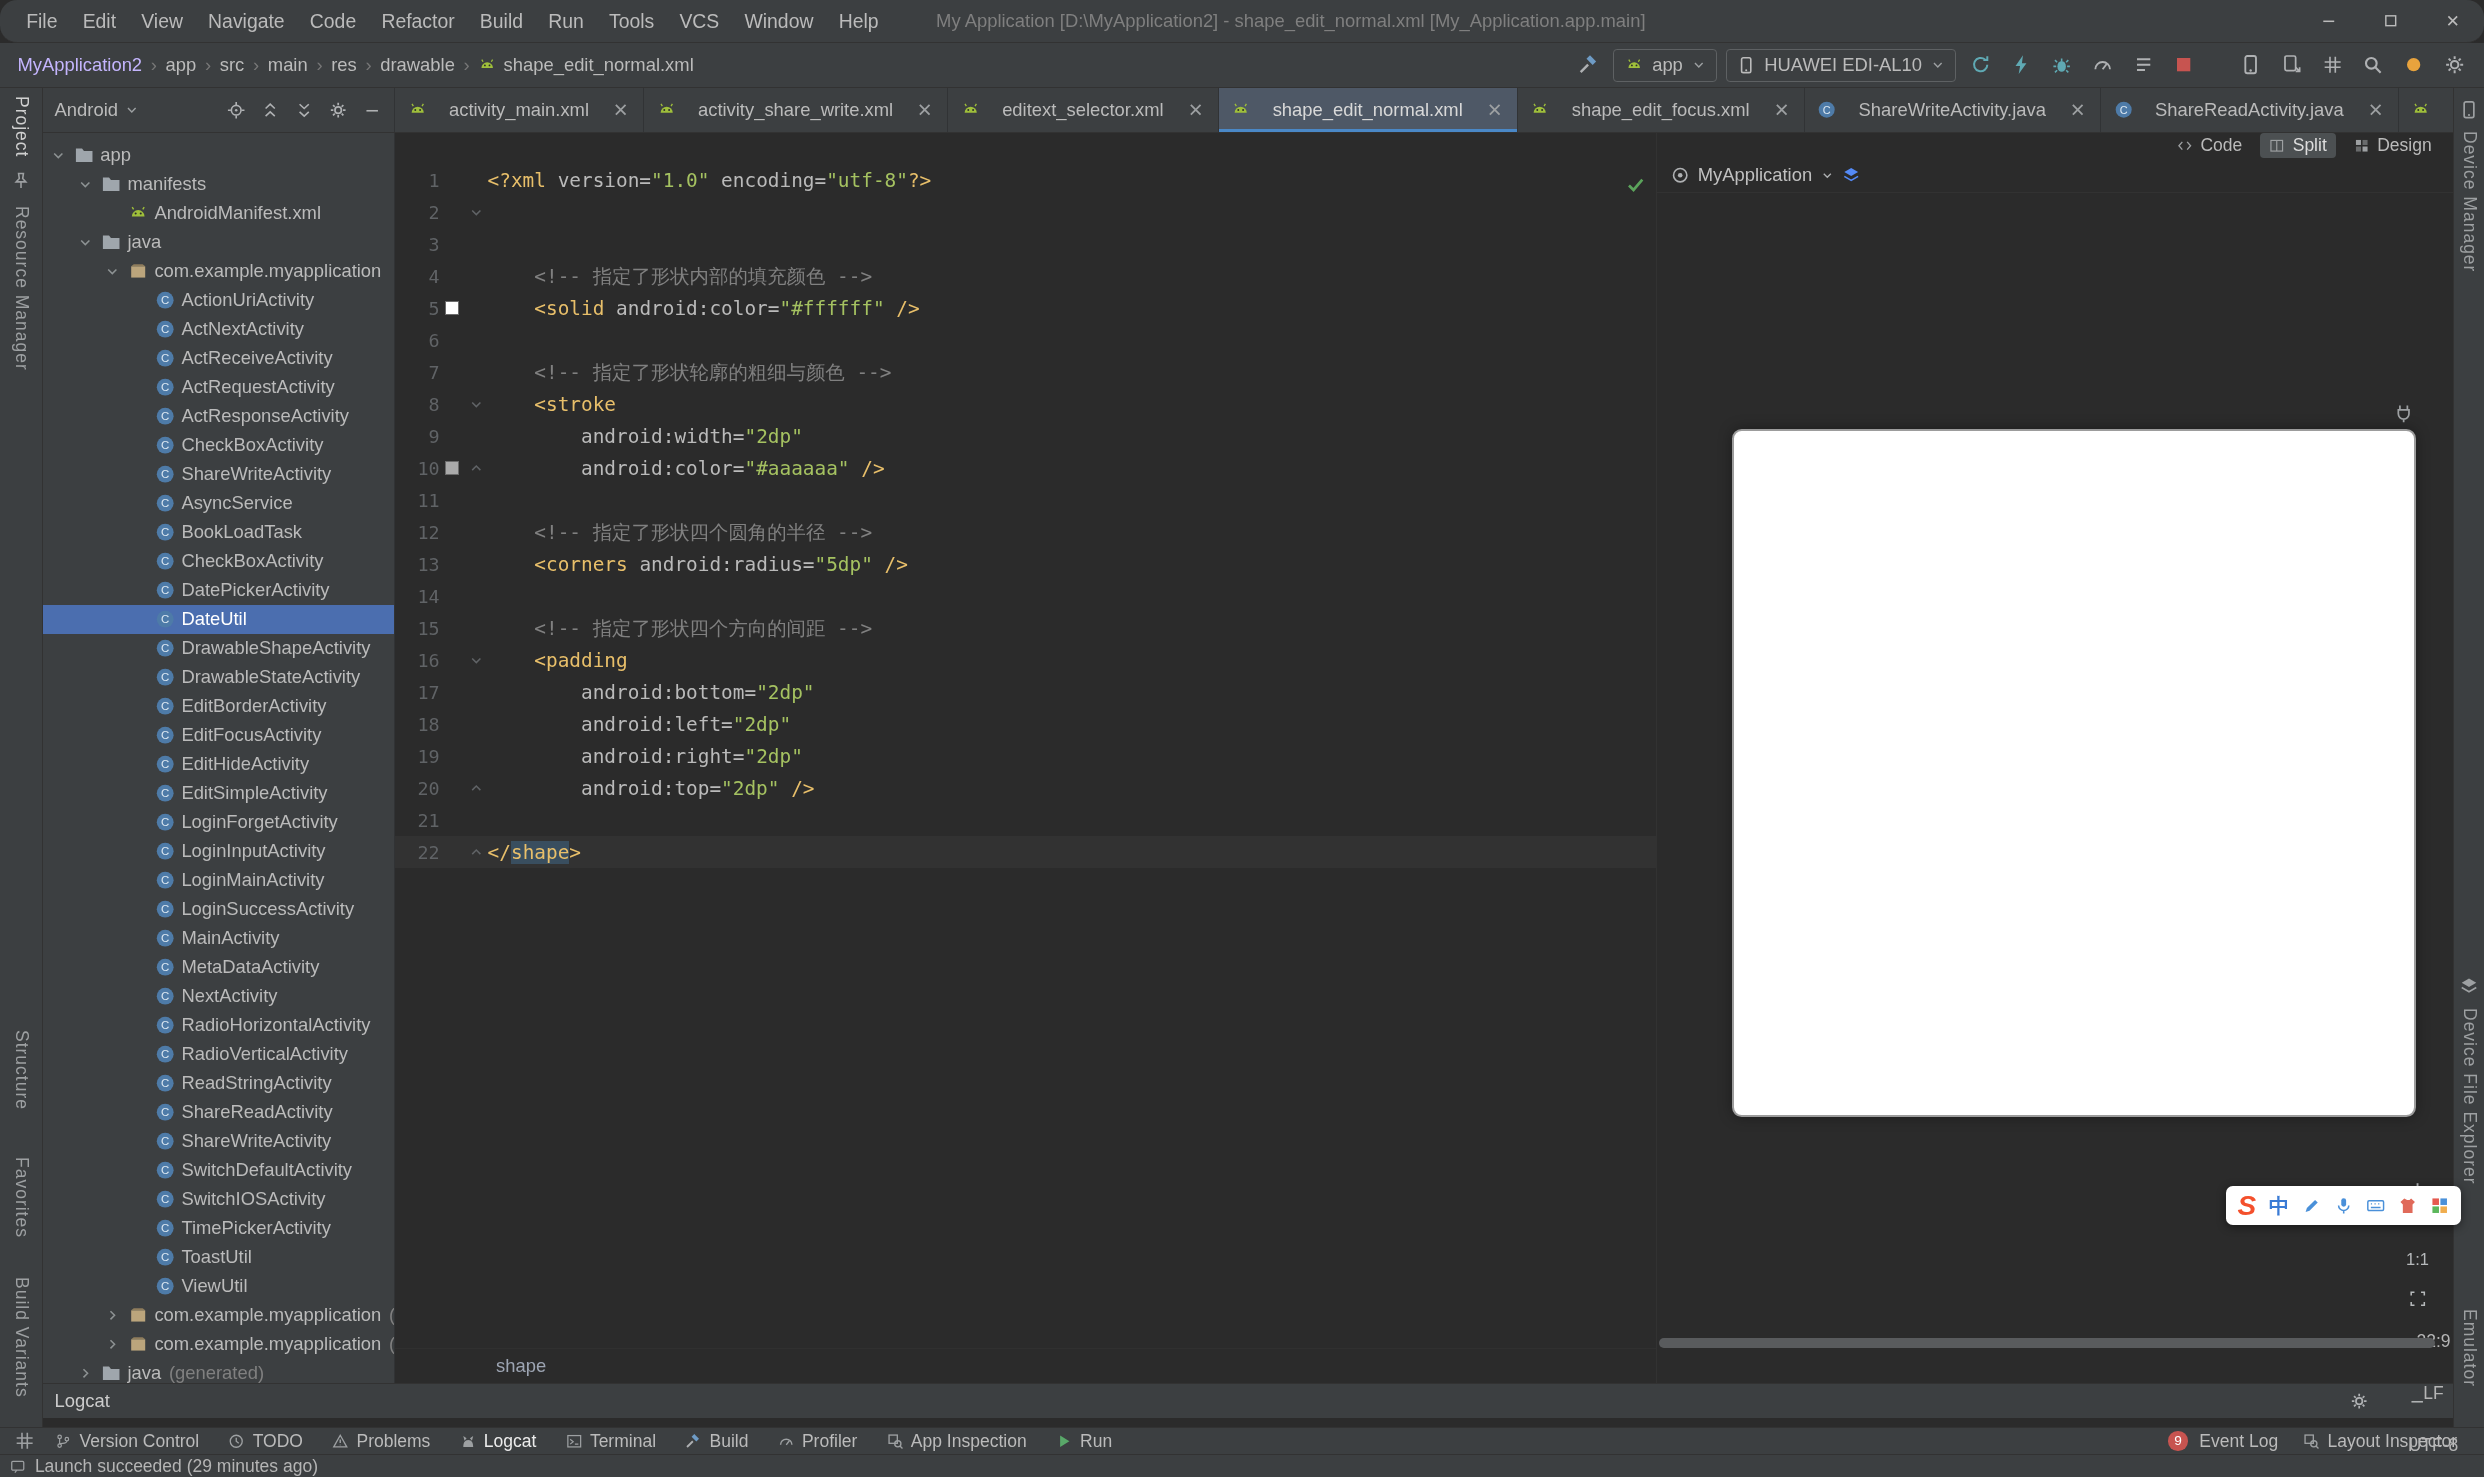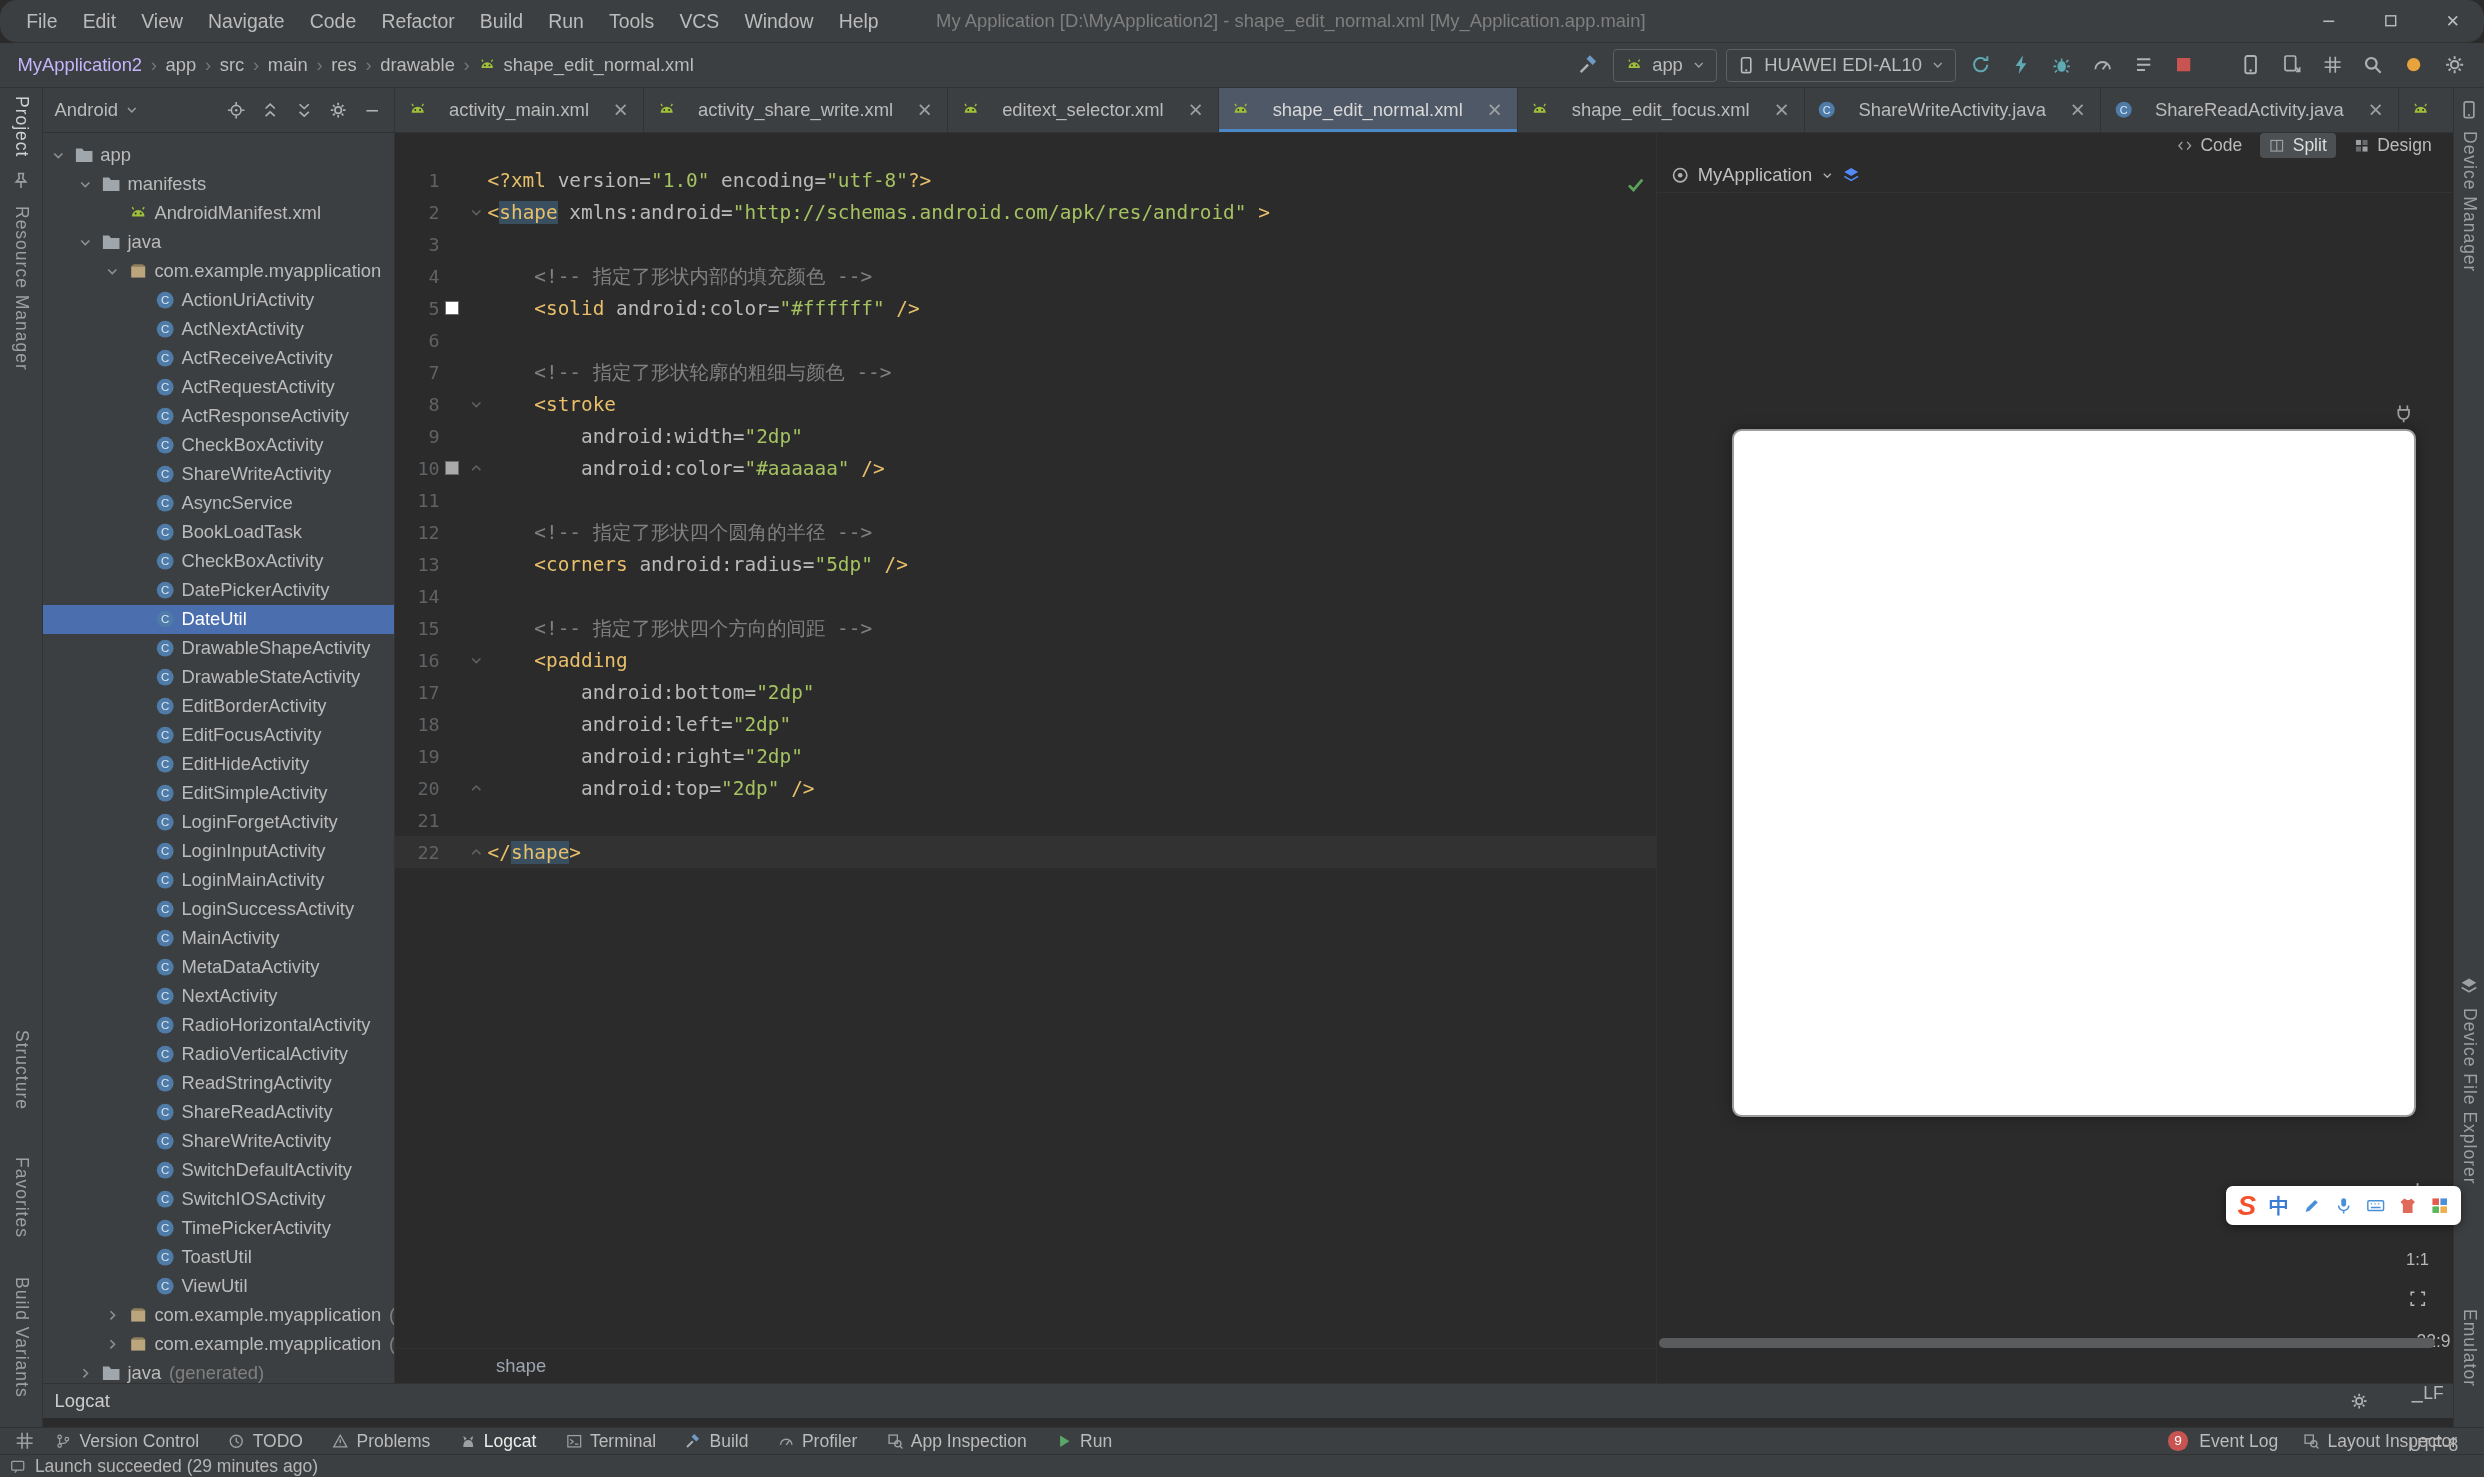--- a/index.html
+++ b/index.html
@@ -998,21 +998,20 @@
                 <div class="line" data-name="code-line">
                   <span class="ln" data-name="line-number">2</span>
                   <span class="deco-col"></span>
                   <span class="fold-col">
                     <span class="icon fold-ic" data-name="fold-marker-icon">
                       <svg viewBox="0 0 16 16">
                         <path d="M3.5 6l4.5 4.5L12.5 6" fill="none" stroke="currentColor" stroke-width="1.7"></path>
                       </svg>
                     </span>
                   </span>
-                  <span class="code-text" data-name="code-text"><span class="tk-tag">&lt;</span><span class="tk-tag tk-hl">shape</span><span class="tk-plain"> </span><span class="tk-attr">xmlns:android=</span><span class="tk-val">"http://schemas.android.com/apk/res/android"</span><span class="tk-plain"> </span><span class="tk-tag">&gt;</span></span>
                 </div>
                 <div class="line" data-name="code-line">
                   <span class="ln" data-name="line-number">3</span>
                   <span class="deco-col"></span>
                   <span class="fold-col"></span>
                   <span class="code-text" data-name="code-text"></span>
                 </div>
                 <div class="line" data-name="code-line">
                   <span class="ln" data-name="line-number">4</span>
                   <span class="deco-col"></span>

